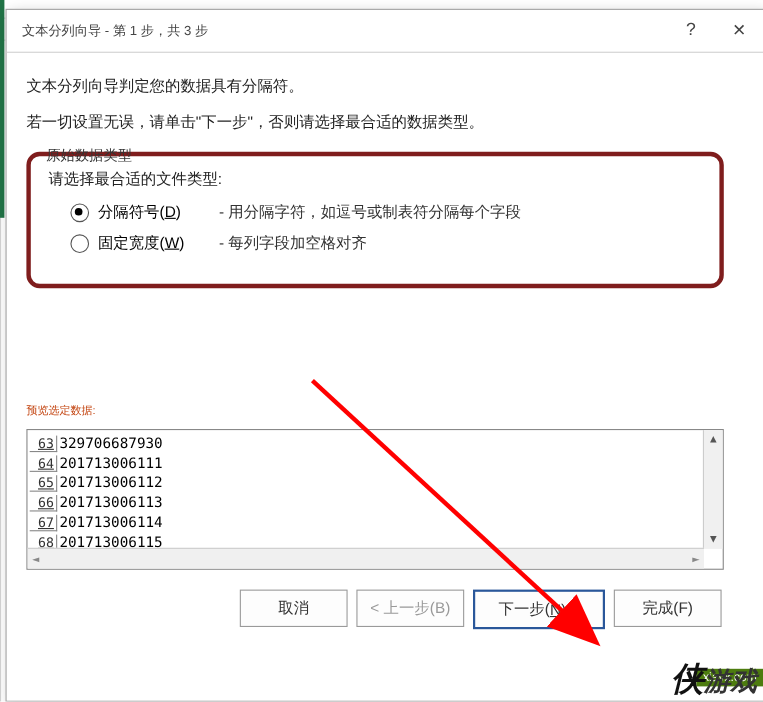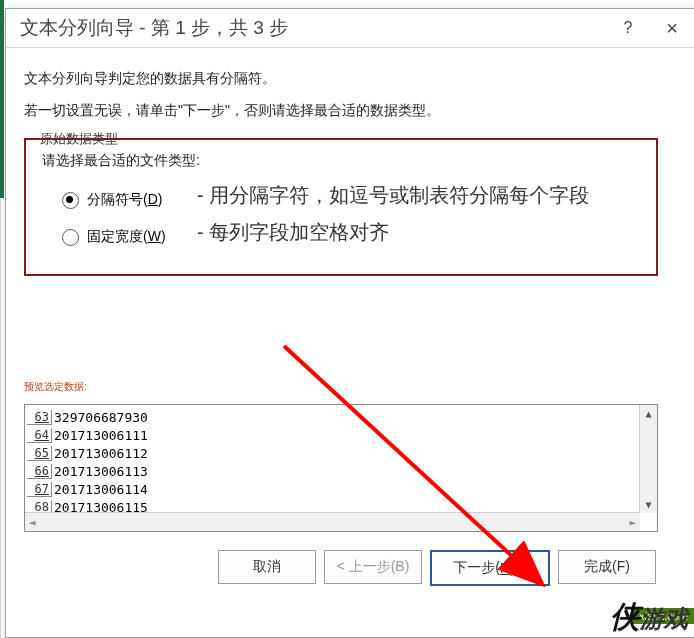--- a/index.html
+++ b/index.html
@@ -2,35 +2,35 @@
 <html><head>
 <meta charset="utf-8">
 <style>
 html,body{margin:0;padding:0;font-family:"Microsoft YaHei","SimSun",sans-serif;font-size:13px;background:#fff;color:#000}
 .bg{width:694px;height:638px;position:relative;background:#fff;overflow:hidden}
 .grid-line-v{position:absolute;top:0;width:1px;height:100%;background:#d4d4d4}
 .grid-line-h{position:absolute;left:0;height:1px;width:100%;background:#d4d4d4}
 .left-blue{position:absolute;left:0;top:0;width:4px;height:198px;background:#217346}
 .dialog{position:absolute;left:5px;top:8px;width:688px;height:628px;background:#fff;border:1px solid #a0a0a0;box-shadow:4px 4px 12px rgba(0,0,0,.25)}
 .titlebar{height:38px;display:flex;align-items:center;border-bottom:1px solid #d0d0d0;position:relative}
-.title-text{flex:1;padding-left:14px;font-size:19px;color:#444}
+.title-text{flex:1;padding-left:14px;font-size:12px;color:#444}
 .tb-btn{width:44px;height:38px;display:flex;align-items:center;justify-content:center;font-size:16px;color:#444}
 .body{padding:18px 36px 0 18px;position:relative;height:calc(100% - 38px);box-sizing:border-box}
 .intro1{margin:4px 0 14px 0;font-size:14px;color:#222}
 .intro2{margin:0 0 18px 0;font-size:14px;color:#222}
-.fieldset{border:2px solid #7f1d1d;border-radius:0;padding:14px 16px 18px 16px;margin:0 0 16px 0}
+.fieldset{border:4px solid #7f1d1d;border-radius:12px;padding:14px 16px 18px 16px;margin:0 0 16px 0}
 .fieldset .legend{position:relative;top:-24px;left:-6px;background:#fff;display:inline-block;padding:0 4px;font-size:13px;color:#333;height:0}
 .fs-inner{margin-top:-18px}
 .sub-label{font-size:14px;margin-bottom:12px;color:#222}
 .radio-row{display:flex;align-items:flex-end;margin:4px 0 10px 20px}
 .radio{width:15px;height:15px;border:1px solid #555;border-radius:50%;margin-right:8px;position:relative;flex:none}
 .radio.sel::after{content:"";position:absolute;left:3px;top:3px;width:7px;height:7px;border-radius:50%;background:#000}
 .radio-label{font-size:14px;min-width:92px}
 .radio-label u{text-decoration:underline}
-.radio-desc{font-size:20px;margin-left:18px;color:#333}
+.radio-desc{font-size:14px;margin-left:18px;color:#333}
 .preview-label{font-size:10px;margin-top:104px;margin-bottom:10px;color:#c2410c}
 .preview-box{border:1px solid #888;height:126px;position:relative;font-family:SimSun,monospace;font-size:13px;overflow:hidden}
 .preview-scroll{position:absolute;right:0;top:0;bottom:18px;width:17px;background:#f0f0f0;border-left:1px solid #ccc}
 .scroll-btn{width:17px;height:17px;display:flex;align-items:center;justify-content:center;font-size:10px;color:#555}
 .preview-hscroll{position:absolute;left:0;right:17px;bottom:0;height:18px;background:#f0f0f0;border-top:1px solid #ccc;display:flex;justify-content:space-between;color:#888;font-size:11px;align-items:center}
 .prow{display:flex;align-items:flex-end;height:18px}
 .prow .rn{width:22px;text-align:right;border-right:1px solid #888;border-bottom:1px solid #888;padding-right:2px;font-size:12px;color:#333;text-decoration:underline;margin-left:2px}
 .prow .rv{padding-left:2px;font-size:13px}
 .btn-row{display:flex;justify-content:flex-end;gap:8px;margin-top:18px;padding-right:2px}
 .btn{min-width:96px;height:32px;border:1px solid #9a9a9a;background:#fdfdfd;display:flex;align-items:center;justify-content:center;font-size:14px;color:#333}

